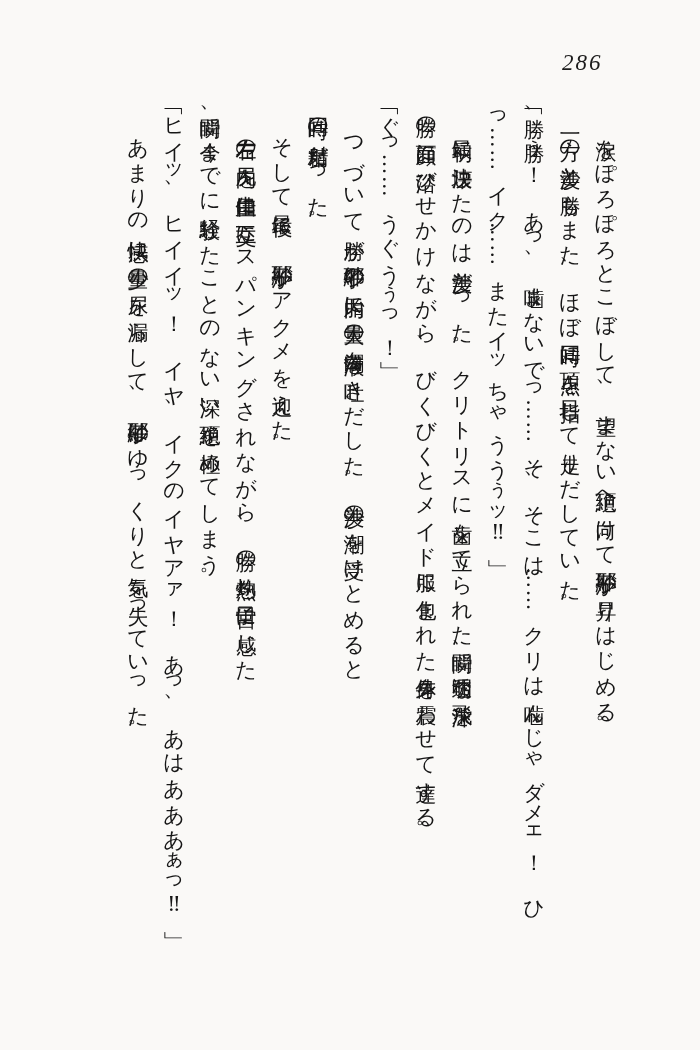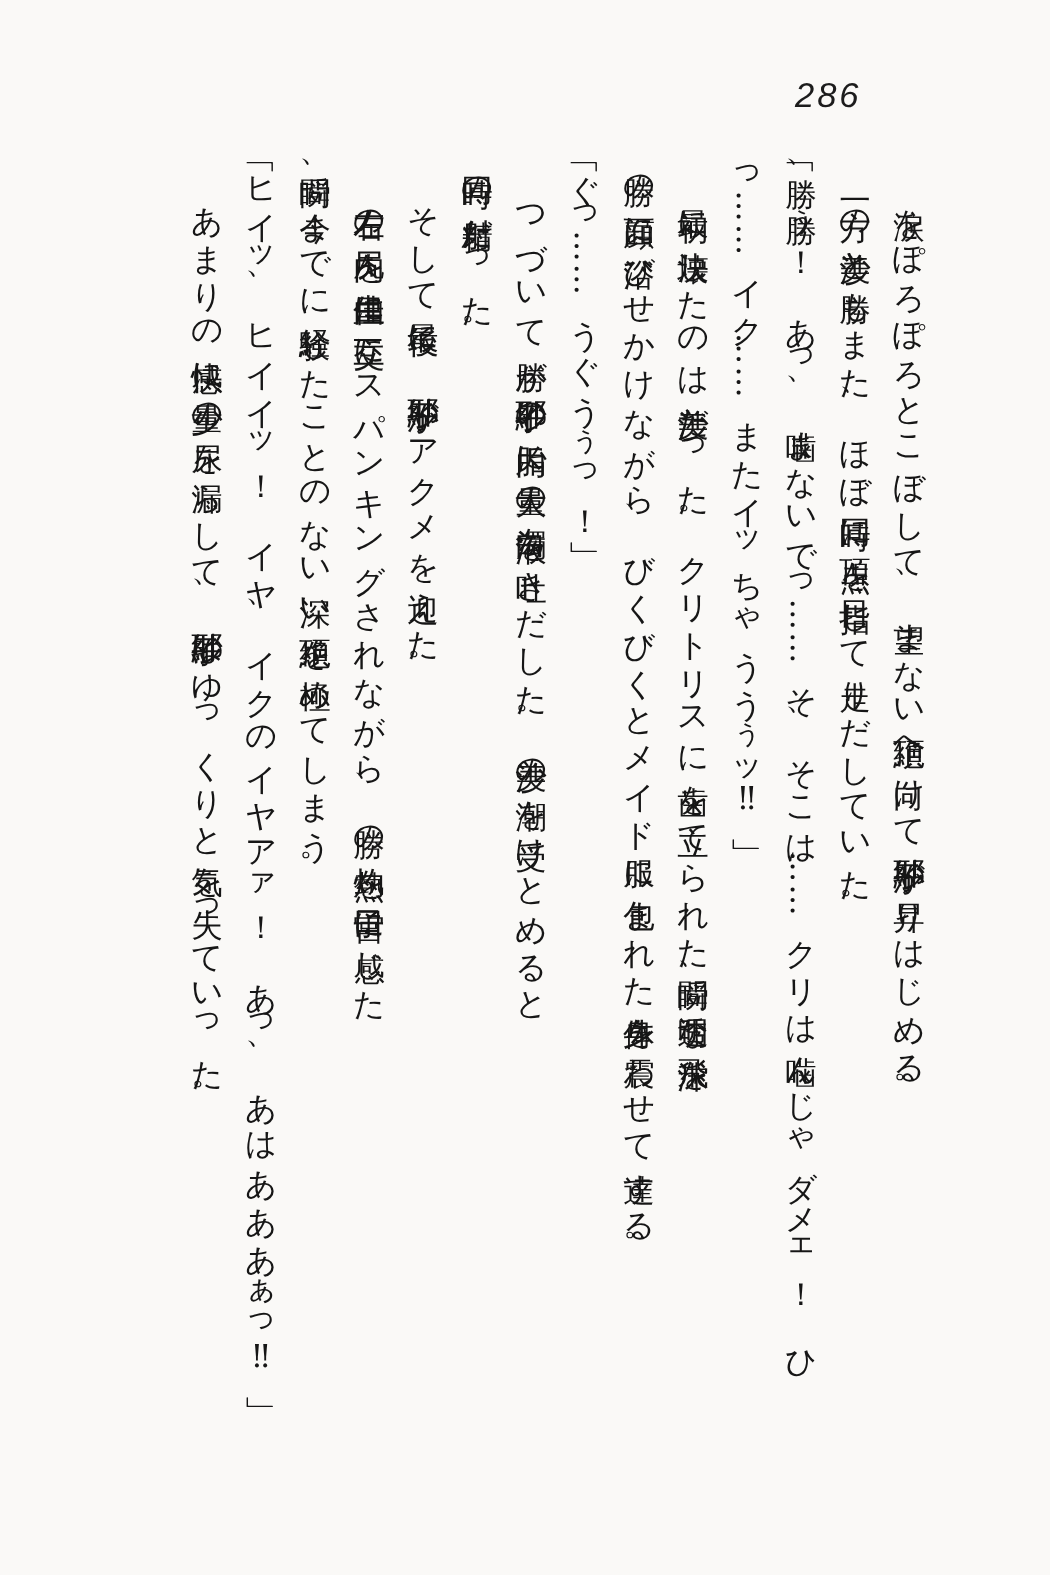--- a/index.html
+++ b/index.html
@@ -11,22 +11,22 @@
     position: relative;
     width: 700px;
     height: 1050px;
     background: #faf9f7;
     overflow: hidden;
     font-family: "DejaVu Serif", "Liberation Serif", serif;
   }
   .page-number {
     position: absolute;
     top: 50px;
-    left: 530px;
-    font-family: Liberation Sans, sans-serif;
+    left: 562px;
+    font-family: Liberation Serif, serif;
     font-style: italic;
     font-size: 23px;
     letter-spacing: 2px;
     color: #1c1c1c;
   }
   .text-block {
     position: absolute;
     top: 101px;
     right: 76px;
     height: 882px;

